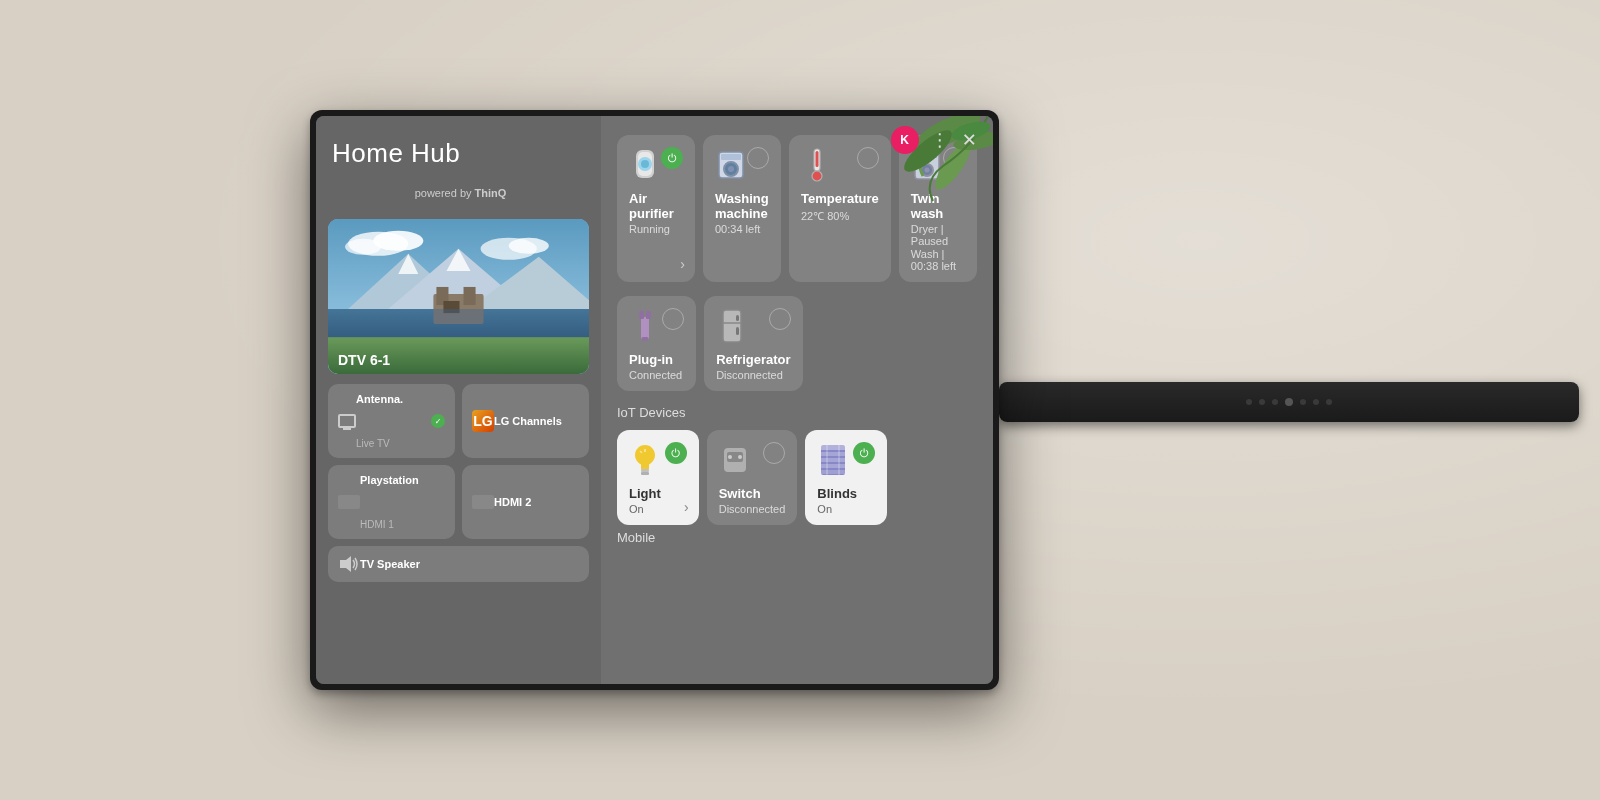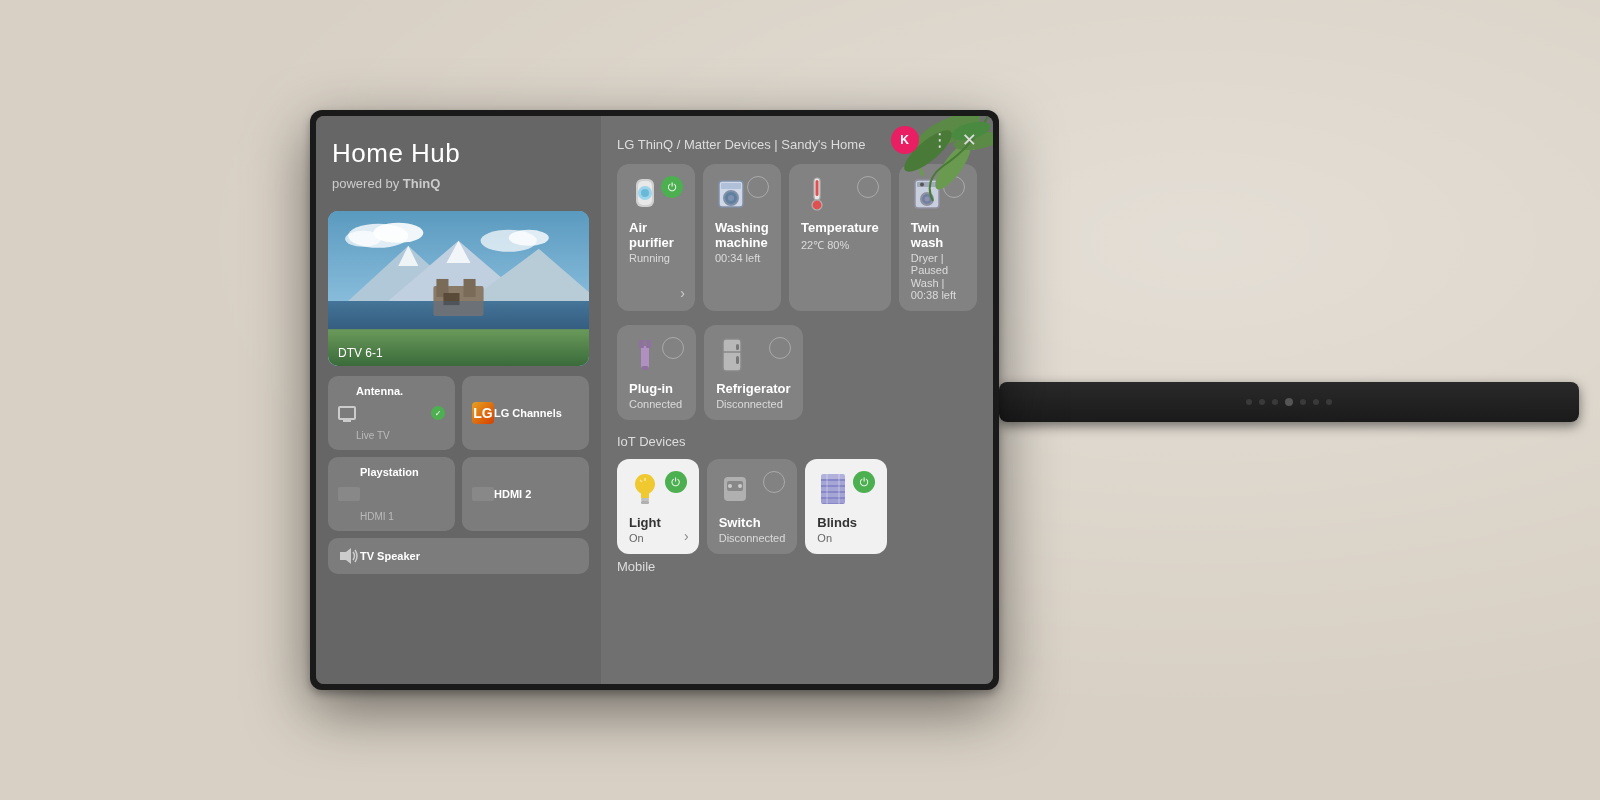--- a/index.html
+++ b/index.html
@@ -80,23 +80,24 @@
     .app-header {
       padding: 6px 0 10px 4px;
     }
     .app-title {
       font-size: 26px;
       font-weight: 300;
       color: #fff;
       letter-spacing: 0.5px;
     }
     .app-subtitle {
-      font-size: 13px;
+      font-size: 11px;
       color: #ccc;
-      margin-top: 7px;
+      margin-top: 18px;
+      text-align: center;
     }
     .thinq-bold {
       font-weight: 700;
     }
 
     
     .tv-thumbnail {
       width: 100%;
       height: 155px;
       border-radius: 10px;
@@ -118,22 +119,22 @@
       width: 60px;
       height: 20px;
       background: rgba(255,255,255,0.7);
       border-radius: 10px;
     }
     .tv-thumbnail-label {
       position: absolute;
       bottom: 6px;
       left: 10px;
       color: #fff;
-      font-size: 12px;
-      font-weight: 400;
+      font-size: 14px;
+      font-weight: 700;
     }
 
     
     .source-grid {
       display: grid;
       grid-template-columns: 1fr 1fr;
       gap: 7px;
     }
     .source-btn {
       background: rgba(255,255,255,0.15);
@@ -528,24 +529,20 @@
 
       <div class="right-panel">
 
         <div class="top-bar">
           <div class="avatar-btn">K</div>
           <div class="menu-dots">⋮</div>
           <div class="close-btn">✕</div>
         </div>
 
         <div style="margin-top:5px;">
-          <div class="section-header">
-            <span class="section-title">LG ThinQ / Matter Devices | Sandy's Home</span>
-            <span class="section-collapse">∧</span>
-          </div>
 
           <div class="device-grid">
 
             <div class="device-card">
               <div class="card-top">
                 <div class="device-icon-wrap">
                   <svg width="24" height="34" viewBox="0 0 24 34">
                     <rect x="3" y="2" width="18" height="28" rx="6" fill="#d0d0d0"></rect>
                     <rect x="5" y="4" width="14" height="24" rx="5" fill="#e8e8e8"></rect>
                     <circle cx="12" cy="16" r="7" fill="#87ceeb" opacity="0.8"></circle>

